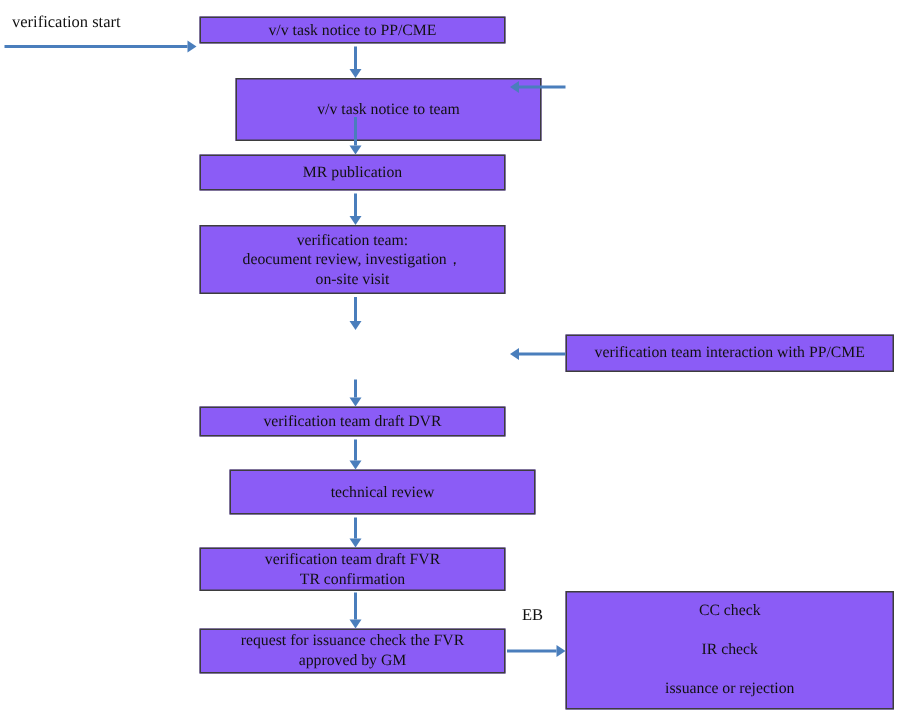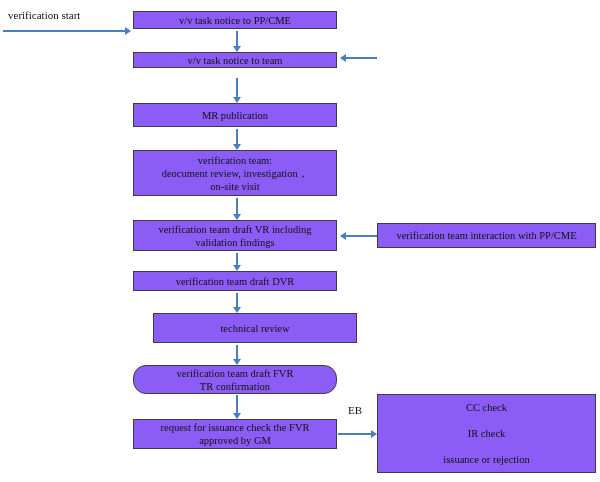--- a/index.html
+++ b/index.html
@@ -64,36 +64,34 @@
 </head>
 <body>
 
 <div class="stage">
 
   <span class="lbl" style="left:8px;top:9px;">verification start</span>
   <div class="arr-h right" style="left:3px;top:30px;width:122px;"></div>
 
   <div class="box main" style="top:11px;height:18px;">v/v task notice to PP/CME</div>
 
-  <div class="box main" style="top:52px;height:16px;">v/v task notice to team</div>
+  <div class="box main" style="top:52px;height:42px;margin-left:24px;">v/v task notice to team</div>
 
   <div class="box main" style="top:103px;height:24px;text-align:right;">MR publication</div>
 
   <div class="box main" style="top:150px;height:46px;">verification team:
 deocument review, investigation，
 on-site visit</div>
 
-  <div class="box main" style="top:220px;height:31px;">verification team draft VR including
-validation findings</div>
 
   <div class="box main" style="top:271px;height:20px;">verification team draft DVR</div>
 
   <div class="box main" style="top:313px;height:30px;margin-left:20px;">technical review</div>
 
-  <div class="box main" style="top:365px;height:29px;border-radius:13px;">verification team draft FVR
+  <div class="box main" style="top:365px;height:29px;">verification team draft FVR
 TR confirmation</div>
 
   <div class="box main" style="top:419px;height:30px;">request for issuance check the FVR
 approved by GM</div>
 
 
   <div class="box side" style="top:223px;height:25px;">verification team interaction with PP/CME</div>
 
   <div class="box side" style="top:394px;height:79px;">CC check
 

